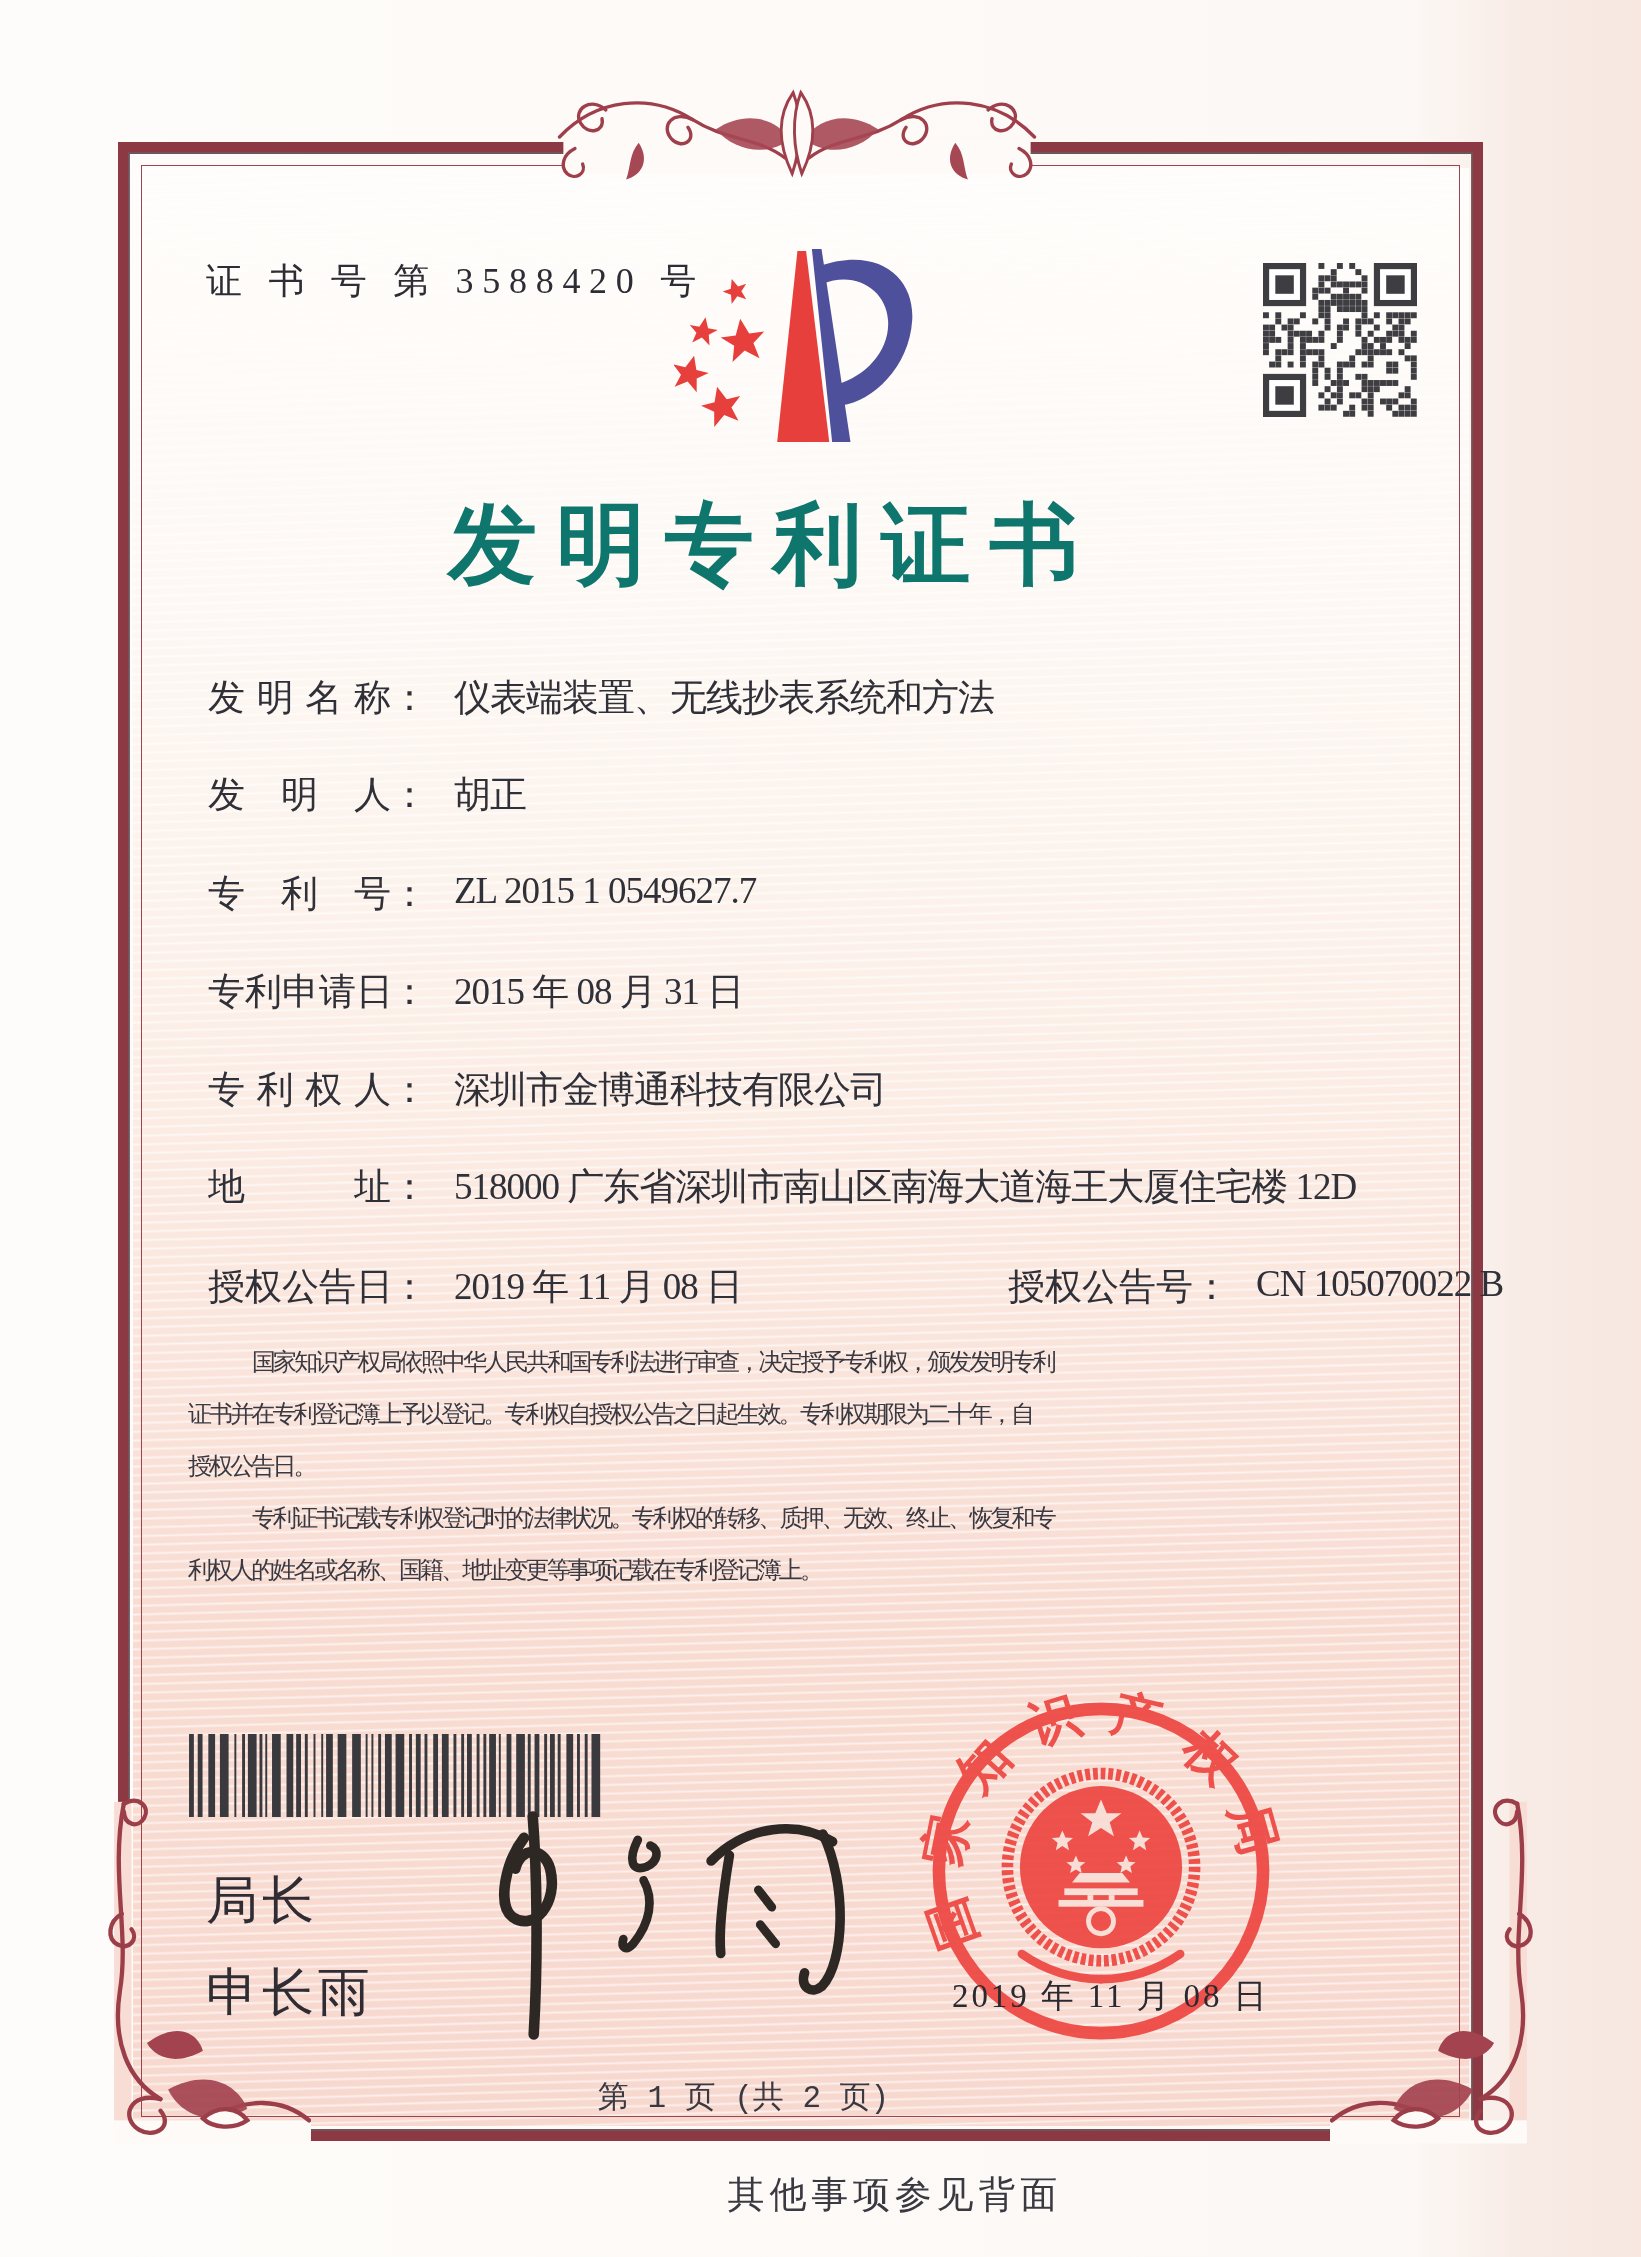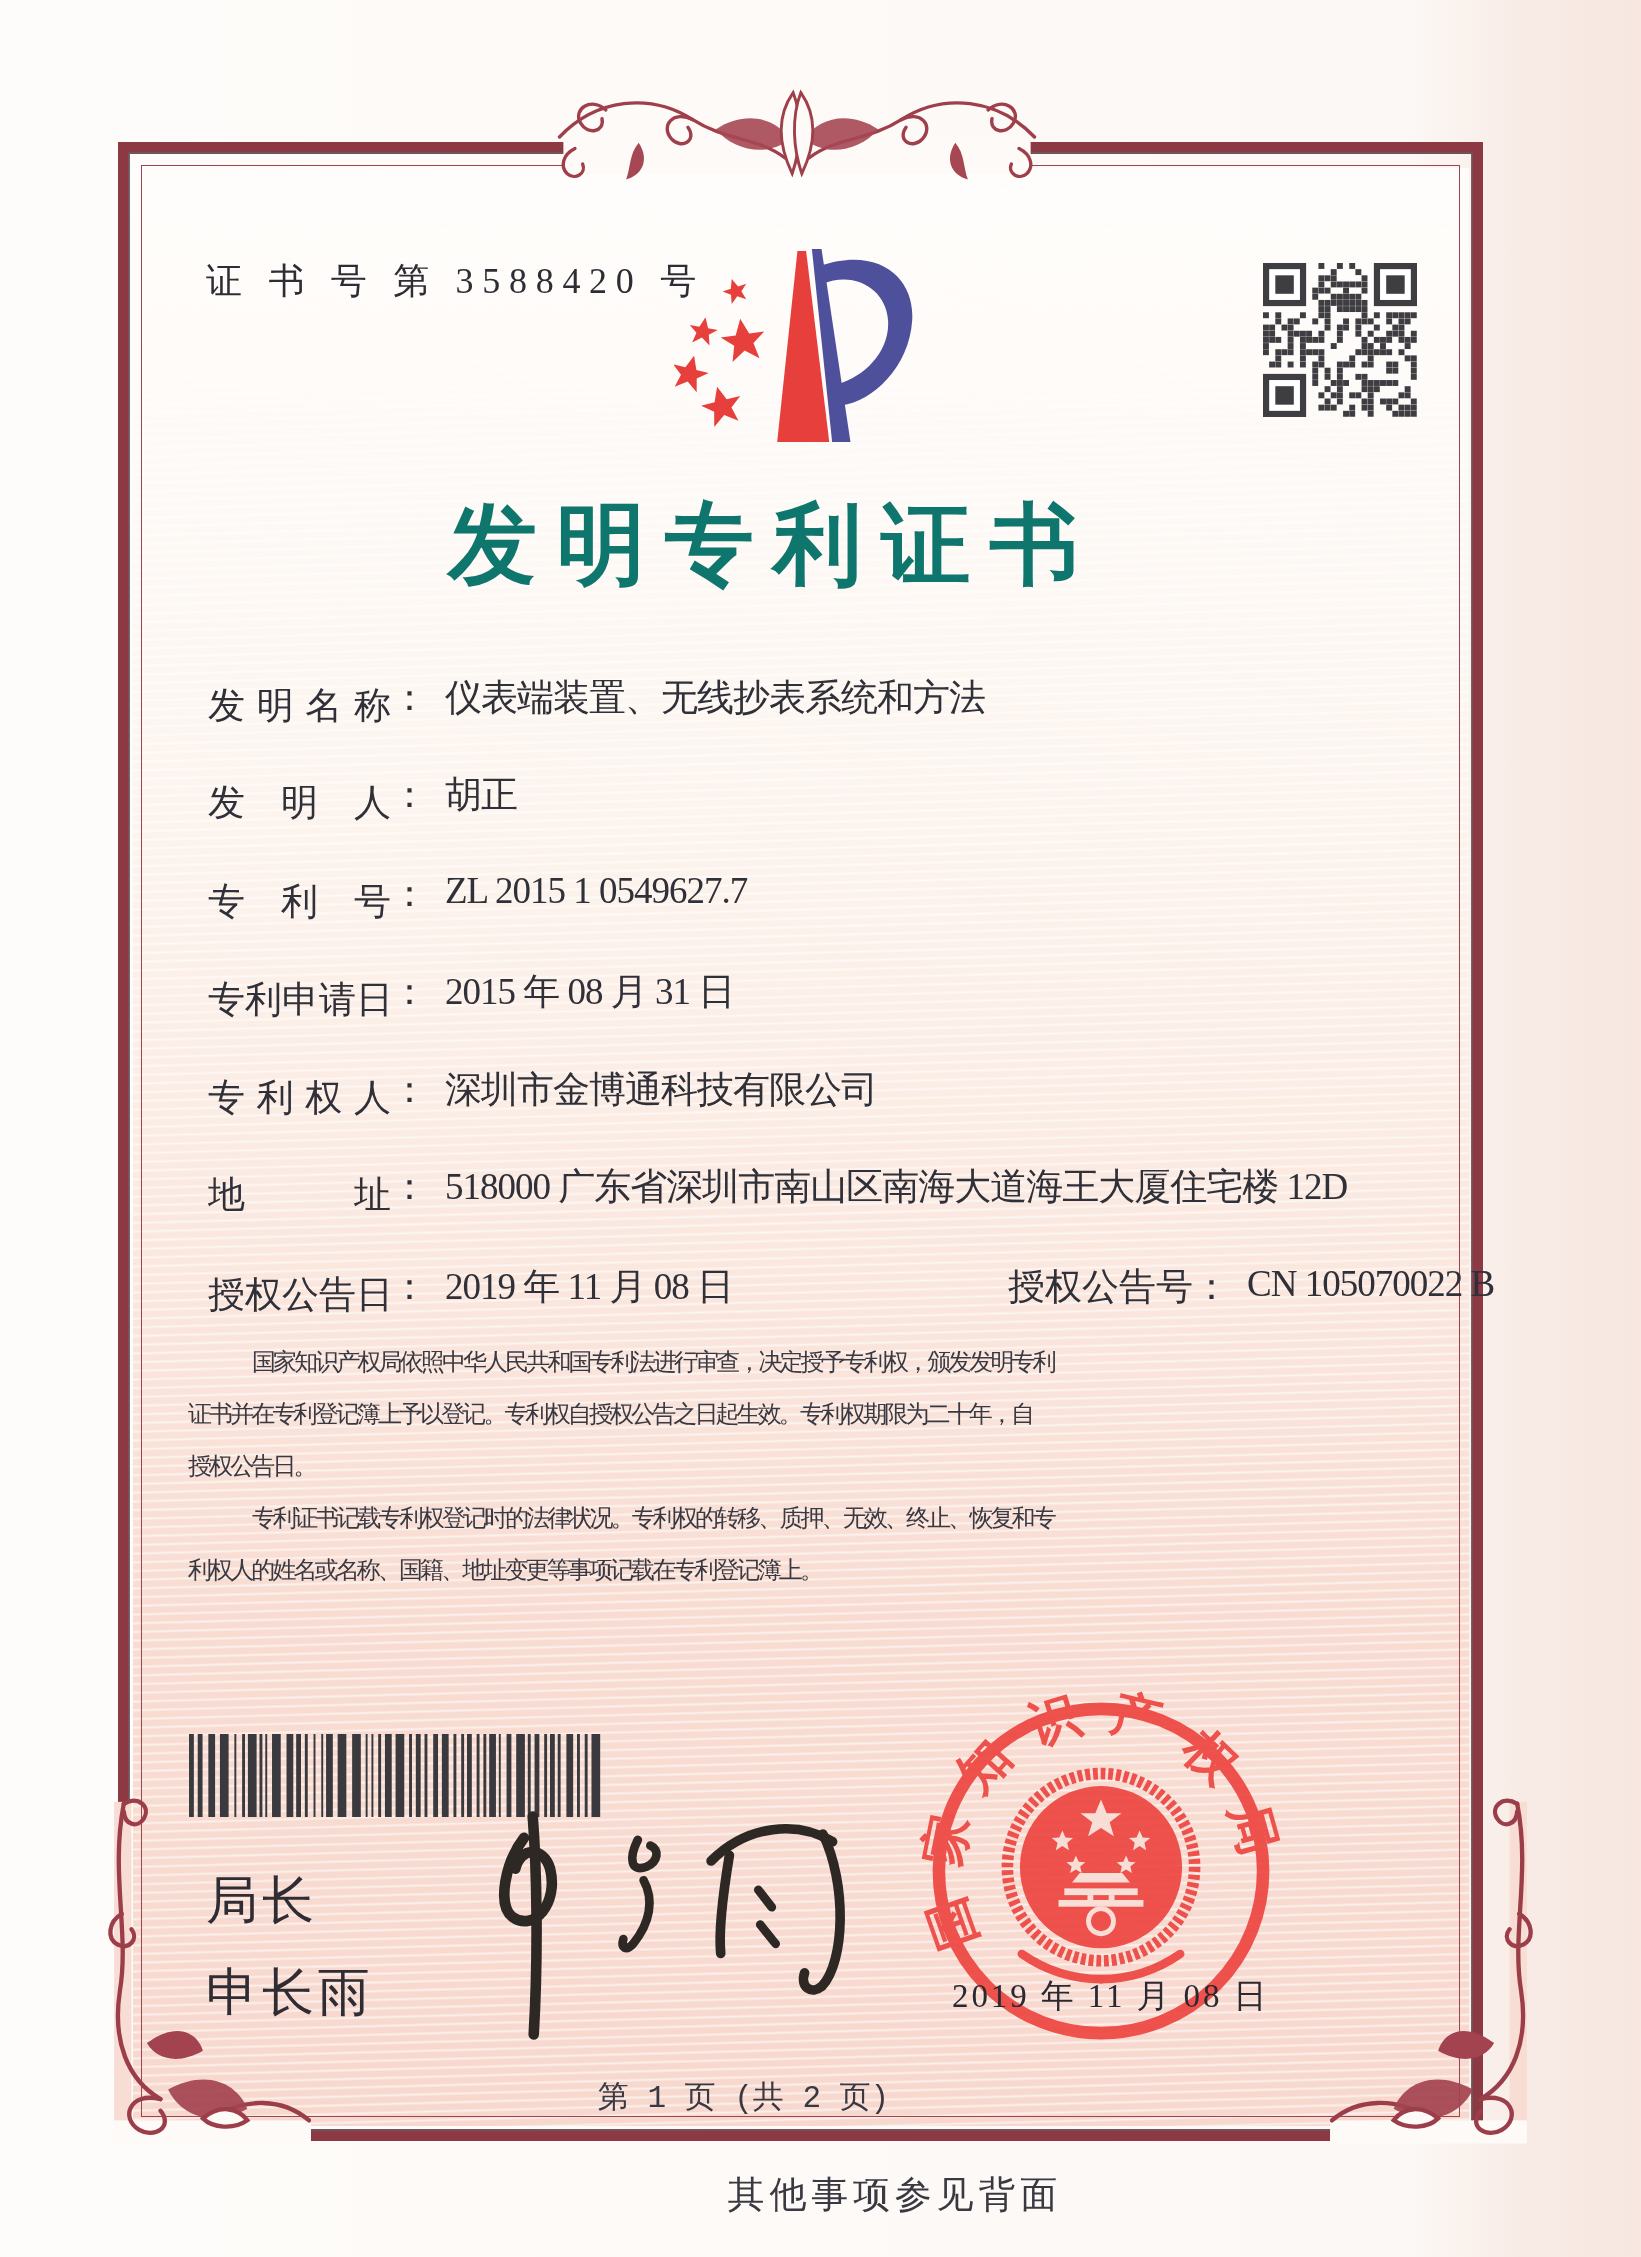--- a/index.html
+++ b/index.html
@@ -22,23 +22,23 @@
   }
   
   .band{left:118px;top:142px;width:1365px;height:1999px;box-sizing:border-box;
     border:10.6px solid #8c3944;box-shadow:inset 0 0 0 1.9px rgba(62,30,37,.75);}
   .innerline{left:141px;top:165px;width:1319px;height:1952px;box-sizing:border-box;
     border:1.9px solid #9c4450;}
   .certno{left:206px;top:257px;font-size:36px;letter-spacing:8.7px;color:#2e2c34;}
   .title{left:406px;top:485px;width:734px;text-align:center;font-size:89px;font-weight:bold;
     letter-spacing:19.3px;color:#0f766e;white-space:nowrap;}
   .frow{left:208px;height:50px;font-size:37px;color:#303038;white-space:nowrap;}
-  .flabel{display:inline-block;width:183px;text-align:justify;text-align-last:justify;vertical-align:top;margin-top:8px;}
+  .flabel{display:inline-block;width:183px;text-align:justify;text-align-last:justify;vertical-align:top;}
   .fcolon{display:inline-block;vertical-align:top;}
-  .fvalue{display:inline-block;margin-left:17px;letter-spacing:-1px;vertical-align:top;}
+  .fvalue{display:inline-block;margin-left:26px;letter-spacing:-1px;vertical-align:top;}
   .grant2{left:800px;top:0;}
   .bodyblock{left:188px;top:1336px;width:1226px;}
   .bline{height:52px;line-height:52px;font-size:24px;letter-spacing:-2.9px;color:#3a3840;white-space:nowrap;}
   .indent{text-indent:64px;}
   .signer{left:206px;font-size:52px;color:#2f2d33;letter-spacing:3.9px;}
   .sealdate{left:952px;top:1974px;font-size:33px;letter-spacing:2.9px;color:#2b2930;z-index:6;}
   .pageind{left:454px;top:2076px;width:579px;text-align:center;font-size:31px;color:#3a3840;font-family:Liberation Mono, monospace;}
   .backnote{left:483px;top:2170px;width:579px;text-align:right;font-size:37px;letter-spacing:4.8px;color:#3a3840;}
   svg{display:block;}
 </style>

